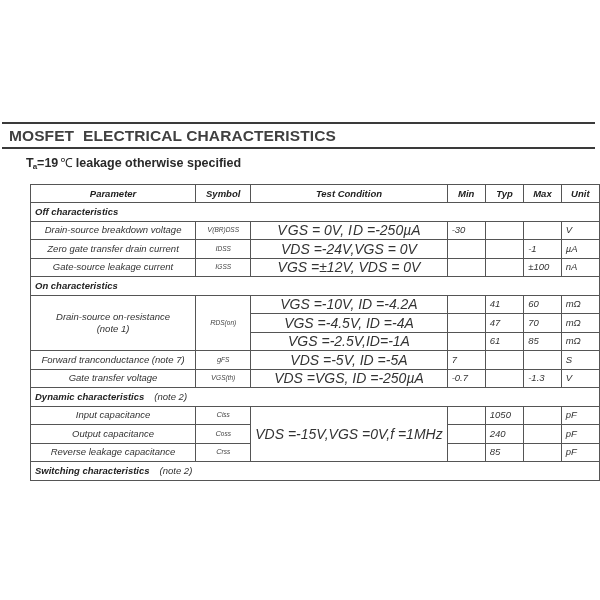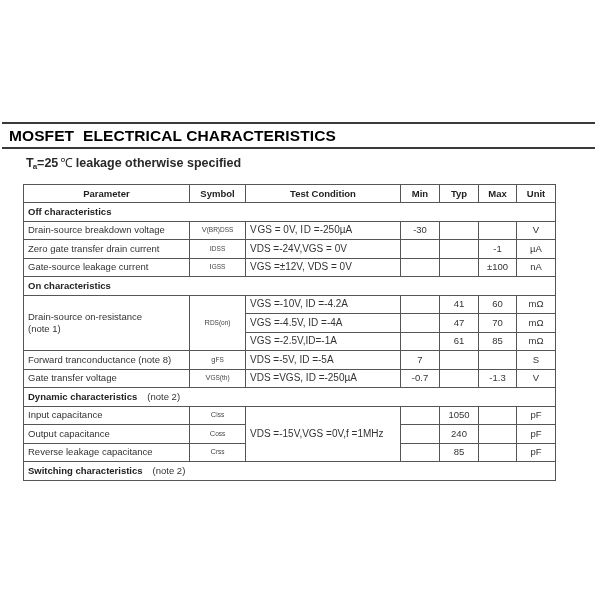--- a/index.html
+++ b/index.html
@@ -2,49 +2,49 @@
 <html><head>
 <meta charset="utf-8">
 <style>
   html, body { margin: 0; padding: 0; background: #ffffff; }
   body { width: 600px; height: 600px; position: relative; overflow: hidden;
          font-family: "Liberation Sans", sans-serif; color: #222; }
   .rule { position: absolute; left: 2px; width: 593px; height: 2px; background: #3a3a3a; }
   .rule.top { top: 122px; }
   .rule.bottom { top: 147px; }
   .title { position: absolute; left: 9px; top: 127px; font-size: 15.5px; font-weight: bold;
-           color: #000000; letter-spacing: 0.1px; white-space: pre; }
+           color: #404040; letter-spacing: 0.1px; white-space: pre; }
   .cond { position: absolute; left: 26px; top: 154px; font-size: 12.5px; font-weight: bold; color: #2a2a2a; }
   .cond .t { font-size: 12.5px; }
   .cond .a { font-size: 8px; vertical-align: -2px; margin-left: -1px; }
   .cond .deg { font-weight: normal; margin: 0 3px 0 2px; }
 
-  table.spec { position: absolute; left: 23px; top: 184px; border-collapse: collapse;
-               font-size: 9.5px; color: #333; table-layout: fixed; }
+  table.spec { position: absolute; left: 30px; top: 184px; border-collapse: collapse;
+               font-size: 9.5px; color: #333; table-layout: fixed; font-style: italic; }
   table.spec td, table.spec th { border: 1px solid #555; padding: 0 4px; height: 17.5px;
                line-height: 12px; white-space: nowrap; overflow: hidden; }
   table.spec th { font-weight: bold; font-size: 9.5px; color: #222; text-align: center; height: 17px; }
-  td.c { text-align: center; }
-  td.l { text-align: left; }
+  td.c { }
+  td.l { text-align: center; }
   td.section { font-weight: bold; color: #222; margin-top: 32px; }
   td.section .note { font-weight: normal; margin-left: 10px; color: #333; }
   td.sym { text-align: center; font-size: 7.5px; color: #444; }
   .sub { font-size: 6.5px; }
-  td.tc { font-size: 10px; }
+  td.tc { font-size: 14px; }
   td.multiline { line-height: 16px; white-space: normal; }
 </style>
 </head>
 <body>
 
 <div class="rule top"></div>
 <div class="title">MOSFET  ELECTRICAL CHARACTERISTICS</div>
 <div class="rule bottom"></div>
 
 <div class="cond">
-  <span class="t">T</span><span class="a">a</span><span>=25</span><span class="deg">℃</span><span>leakage otherwise specified</span>
+  <span class="t">T</span><span class="a">a</span><span>=19</span><span class="deg">℃</span><span>leakage otherwise specified</span>
 </div>
 
 <table class="spec">
   <colgroup>
     <col style="width:166px">
       <col style="width:56px">
       <col style="width:155px">
     <col style="width:39px">
       <col style="width:39px">
       <col style="width:38px">
@@ -112,21 +112,21 @@
     <td class="c">mΩ</td>
   </tr>
   <tr>
     <td class="l tc">VGS =-2.5V,ID=-1A</td>
     <td class="c"></td>
     <td class="c">61</td>
     <td class="c">85</td>
     <td class="c">mΩ</td>
   </tr>
   <tr>
-    <td class="l">Forward tranconductance (note 8)</td>
+    <td class="l">Forward tranconductance (note 7)</td>
     <td class="sym"><span>g</span><span class="sub">FS</span></td>
     <td class="l tc">VDS =-5V, ID =-5A</td>
     <td class="c">7</td>
     <td class="c"></td>
     <td class="c"></td>
     <td class="c">S</td>
   </tr>
   <tr>
     <td class="l">Gate transfer voltage</td>
     <td class="sym"><span>V</span><span class="sub">GS(th)</span></td>

